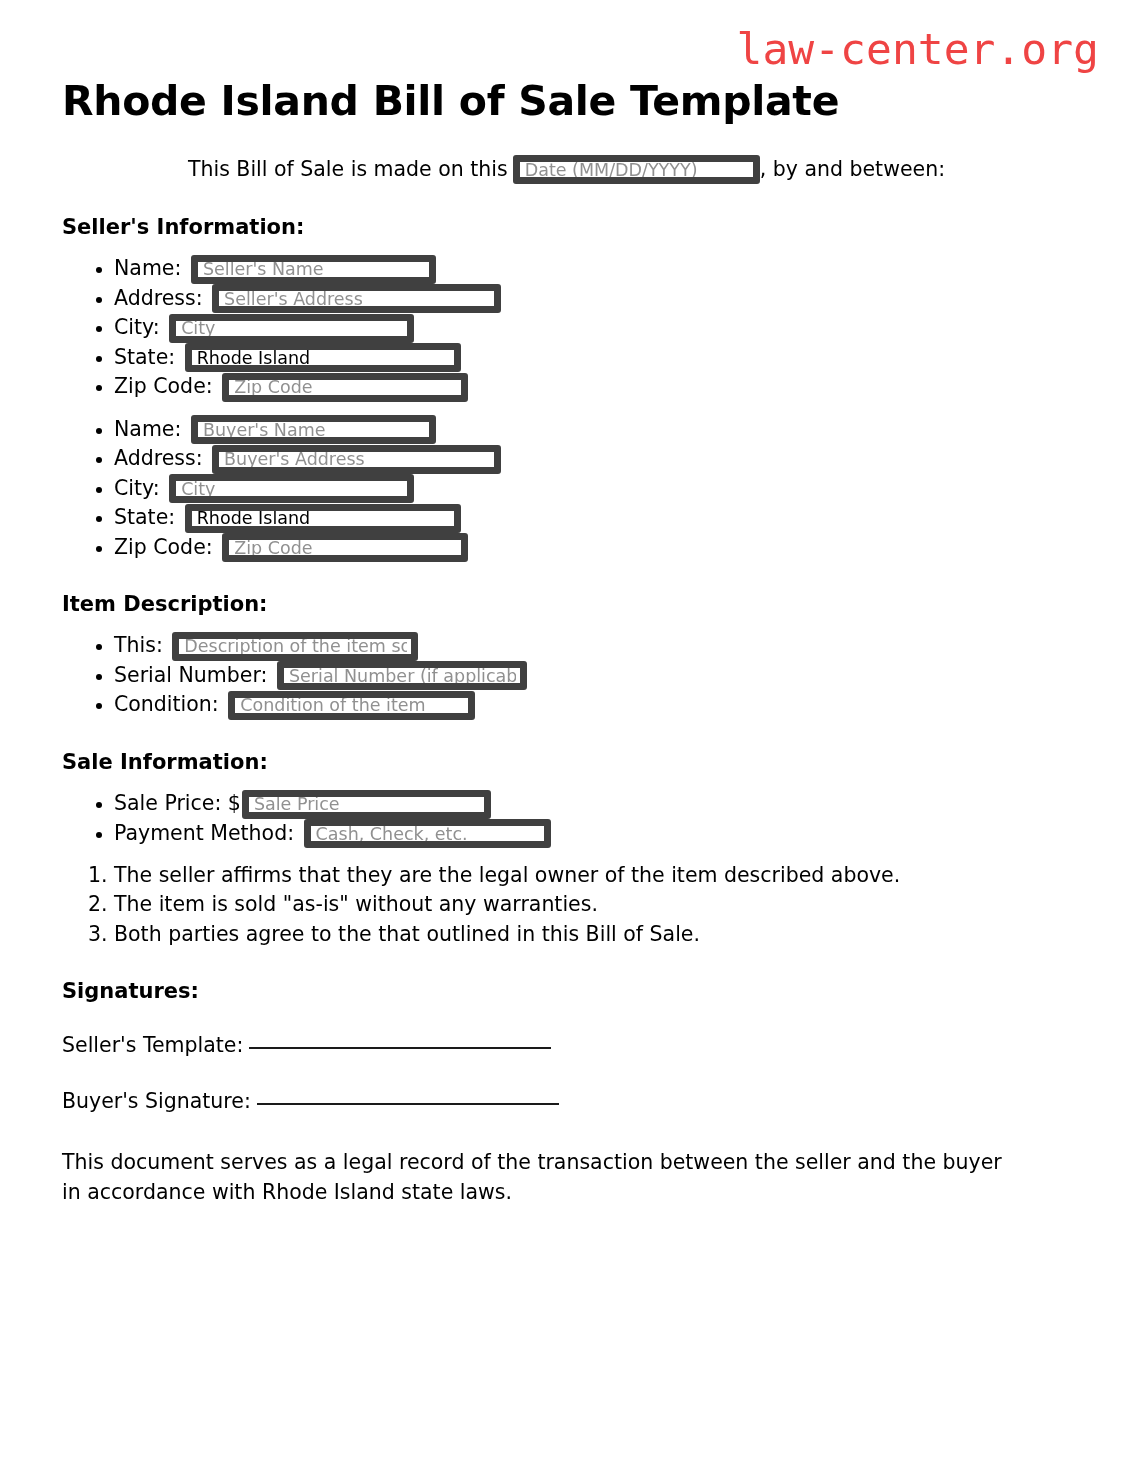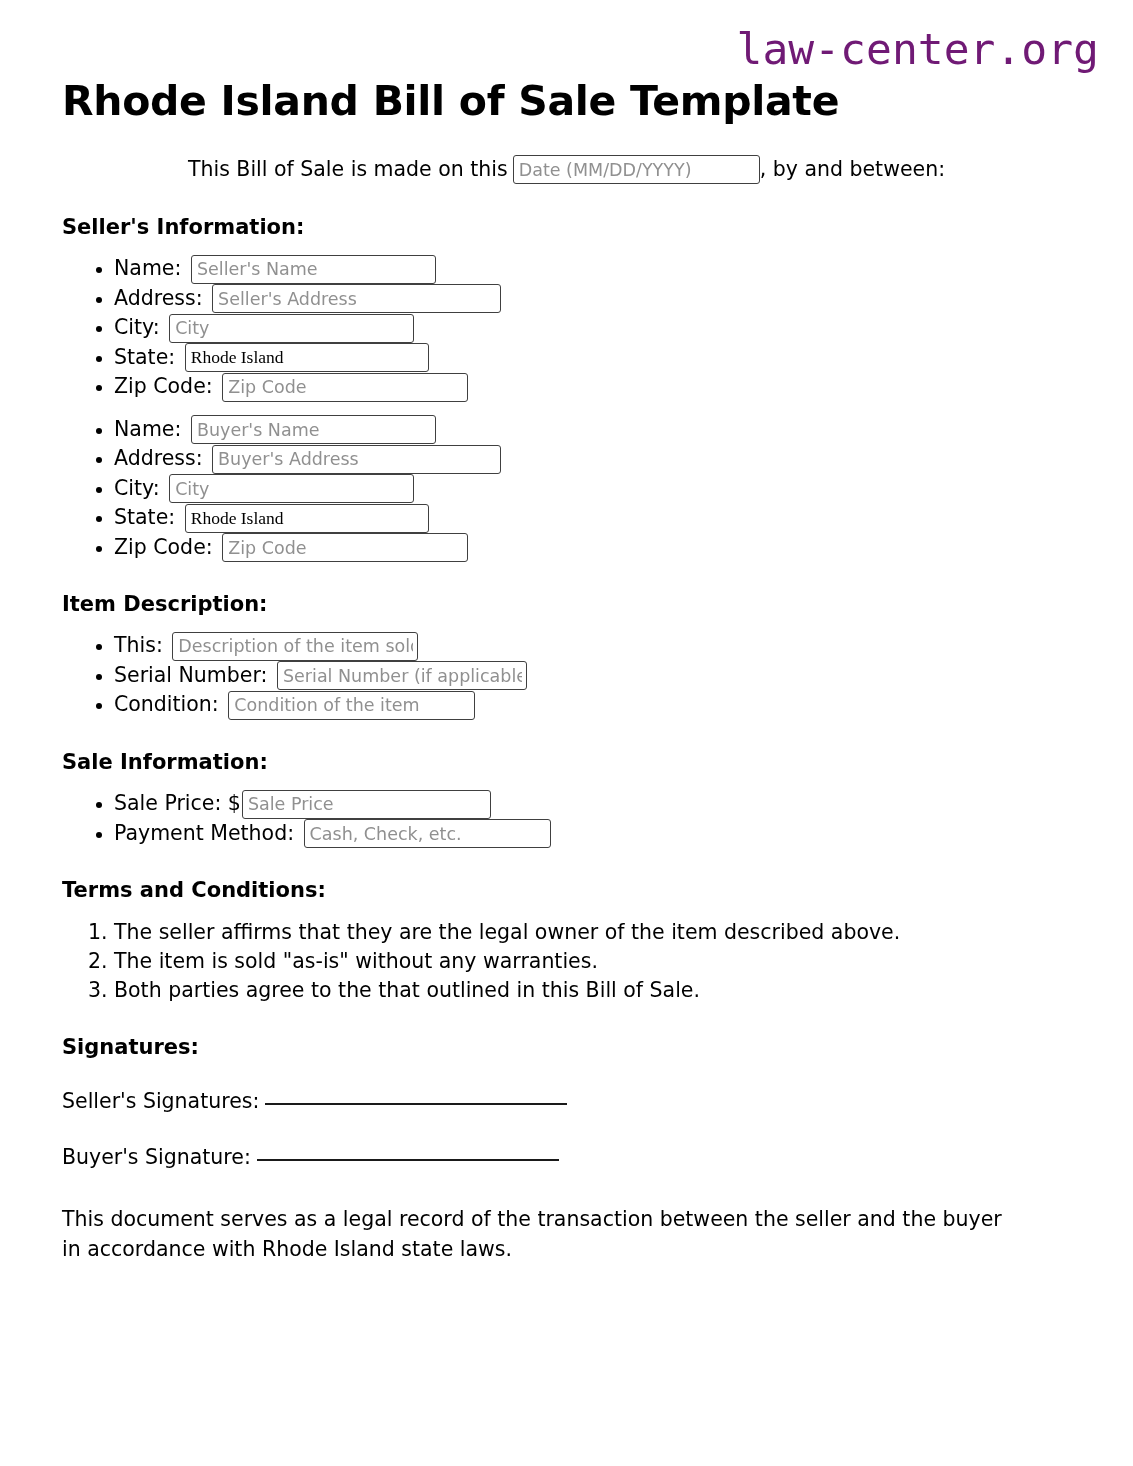--- a/index.html
+++ b/index.html
@@ -20,21 +20,21 @@
     padding: 0 62px;
     box-sizing: border-box;
     width: 1133px;
   }
   .watermark {
     position: absolute;
     top: 28px;
     right: 34px;
     font-family: "DejaVu Sans Mono", "Liberation Mono", monospace;
     font-size: 43px;
-    color: #701a75;
+    color: #ef4444;
     letter-spacing: 0px;
     white-space: nowrap;
     line-height: 1;
   }
   h1.doc-title {
     font-size: 41px;
     font-weight: bold;
     margin: 0;
     padding-top: 78px;
     line-height: 1.15;
@@ -67,39 +67,39 @@
     padding: 0;
     white-space: nowrap;
   }
   ul.fields > li::marker {
     font-size: 18px;
   }
   .fld {
     font-family: "DejaVu Sans", "Liberation Sans", sans-serif;
     font-size: 17.5px;
     color: #000000;
-    border: 1px solid #404040;
+    border: 7px solid #404040;
     border-radius: 3px;
     background: #ffffff;
     padding: 3px 4px 3px 5px;
     margin: 0 0 0 3px;
     vertical-align: middle;
     box-sizing: border-box;
     height: 29px;
     line-height: 21px;
   }
   .fld::placeholder {
     color: #909090;
     opacity: 1;
   }
   .fld.w-date   { width: 247px; margin-left: 5px; margin-right: 0; }
   .fld.w-name   { width: 245px; }
   .fld.w-addr   { width: 289px; }
   .fld.w-city   { width: 245px; }
-  .fld.w-state  { width: 244px; font-family: Liberation Serif, serif; }
+  .fld.w-state  { width: 276px; }
   .fld.w-zip    { width: 246px; }
   .fld.w-item   { width: 246px; }
   .fld.w-serial { width: 250px; }
   .fld.w-cond   { width: 247px; }
   .fld.w-price  { width: 249px; margin-left: 1px; }
   .fld.w-pay    { width: 247px; }
 
   ol.terms {
     margin: 13px 0 0 0;
     padding-left: 52px;
@@ -211,31 +211,30 @@
   <ul class="fields">
     <li>
       <span>Sale Price: $</span><input class="fld w-price" type="text" placeholder="Sale Price" style="">
     </li>
     <li>
       <span>Payment Method:</span>
       <input class="fld w-pay" type="text" placeholder="Cash, Check, etc." style="">
     </li>
   </ul>
 
-  <h2 class="section-title">Terms and Conditions:</h2>
   <ol class="terms">
     <li>The seller affirms that they are the legal owner of the item described above.</li>
     <li>The item is sold "as-is" without any warranties.</li>
     <li>Both parties agree to the that outlined in this Bill of Sale.</li>
   </ol>
 
   <h2 class="section-title">Signatures:</h2>
 
   <div class="sig-line">
-    <span>Seller's Signatures:</span><span class="sig-rule"></span>
+    <span>Seller's Template:</span><span class="sig-rule"></span>
   </div>
 
   <div class="sig-line">
     <span>Buyer's Signature:</span><span class="sig-rule"></span>
   </div>
 
   <p class="closing">This document serves as a legal record of the transaction between the seller and the buyer in accordance with Rhode Island state laws.</p>
 
 </div>
 

